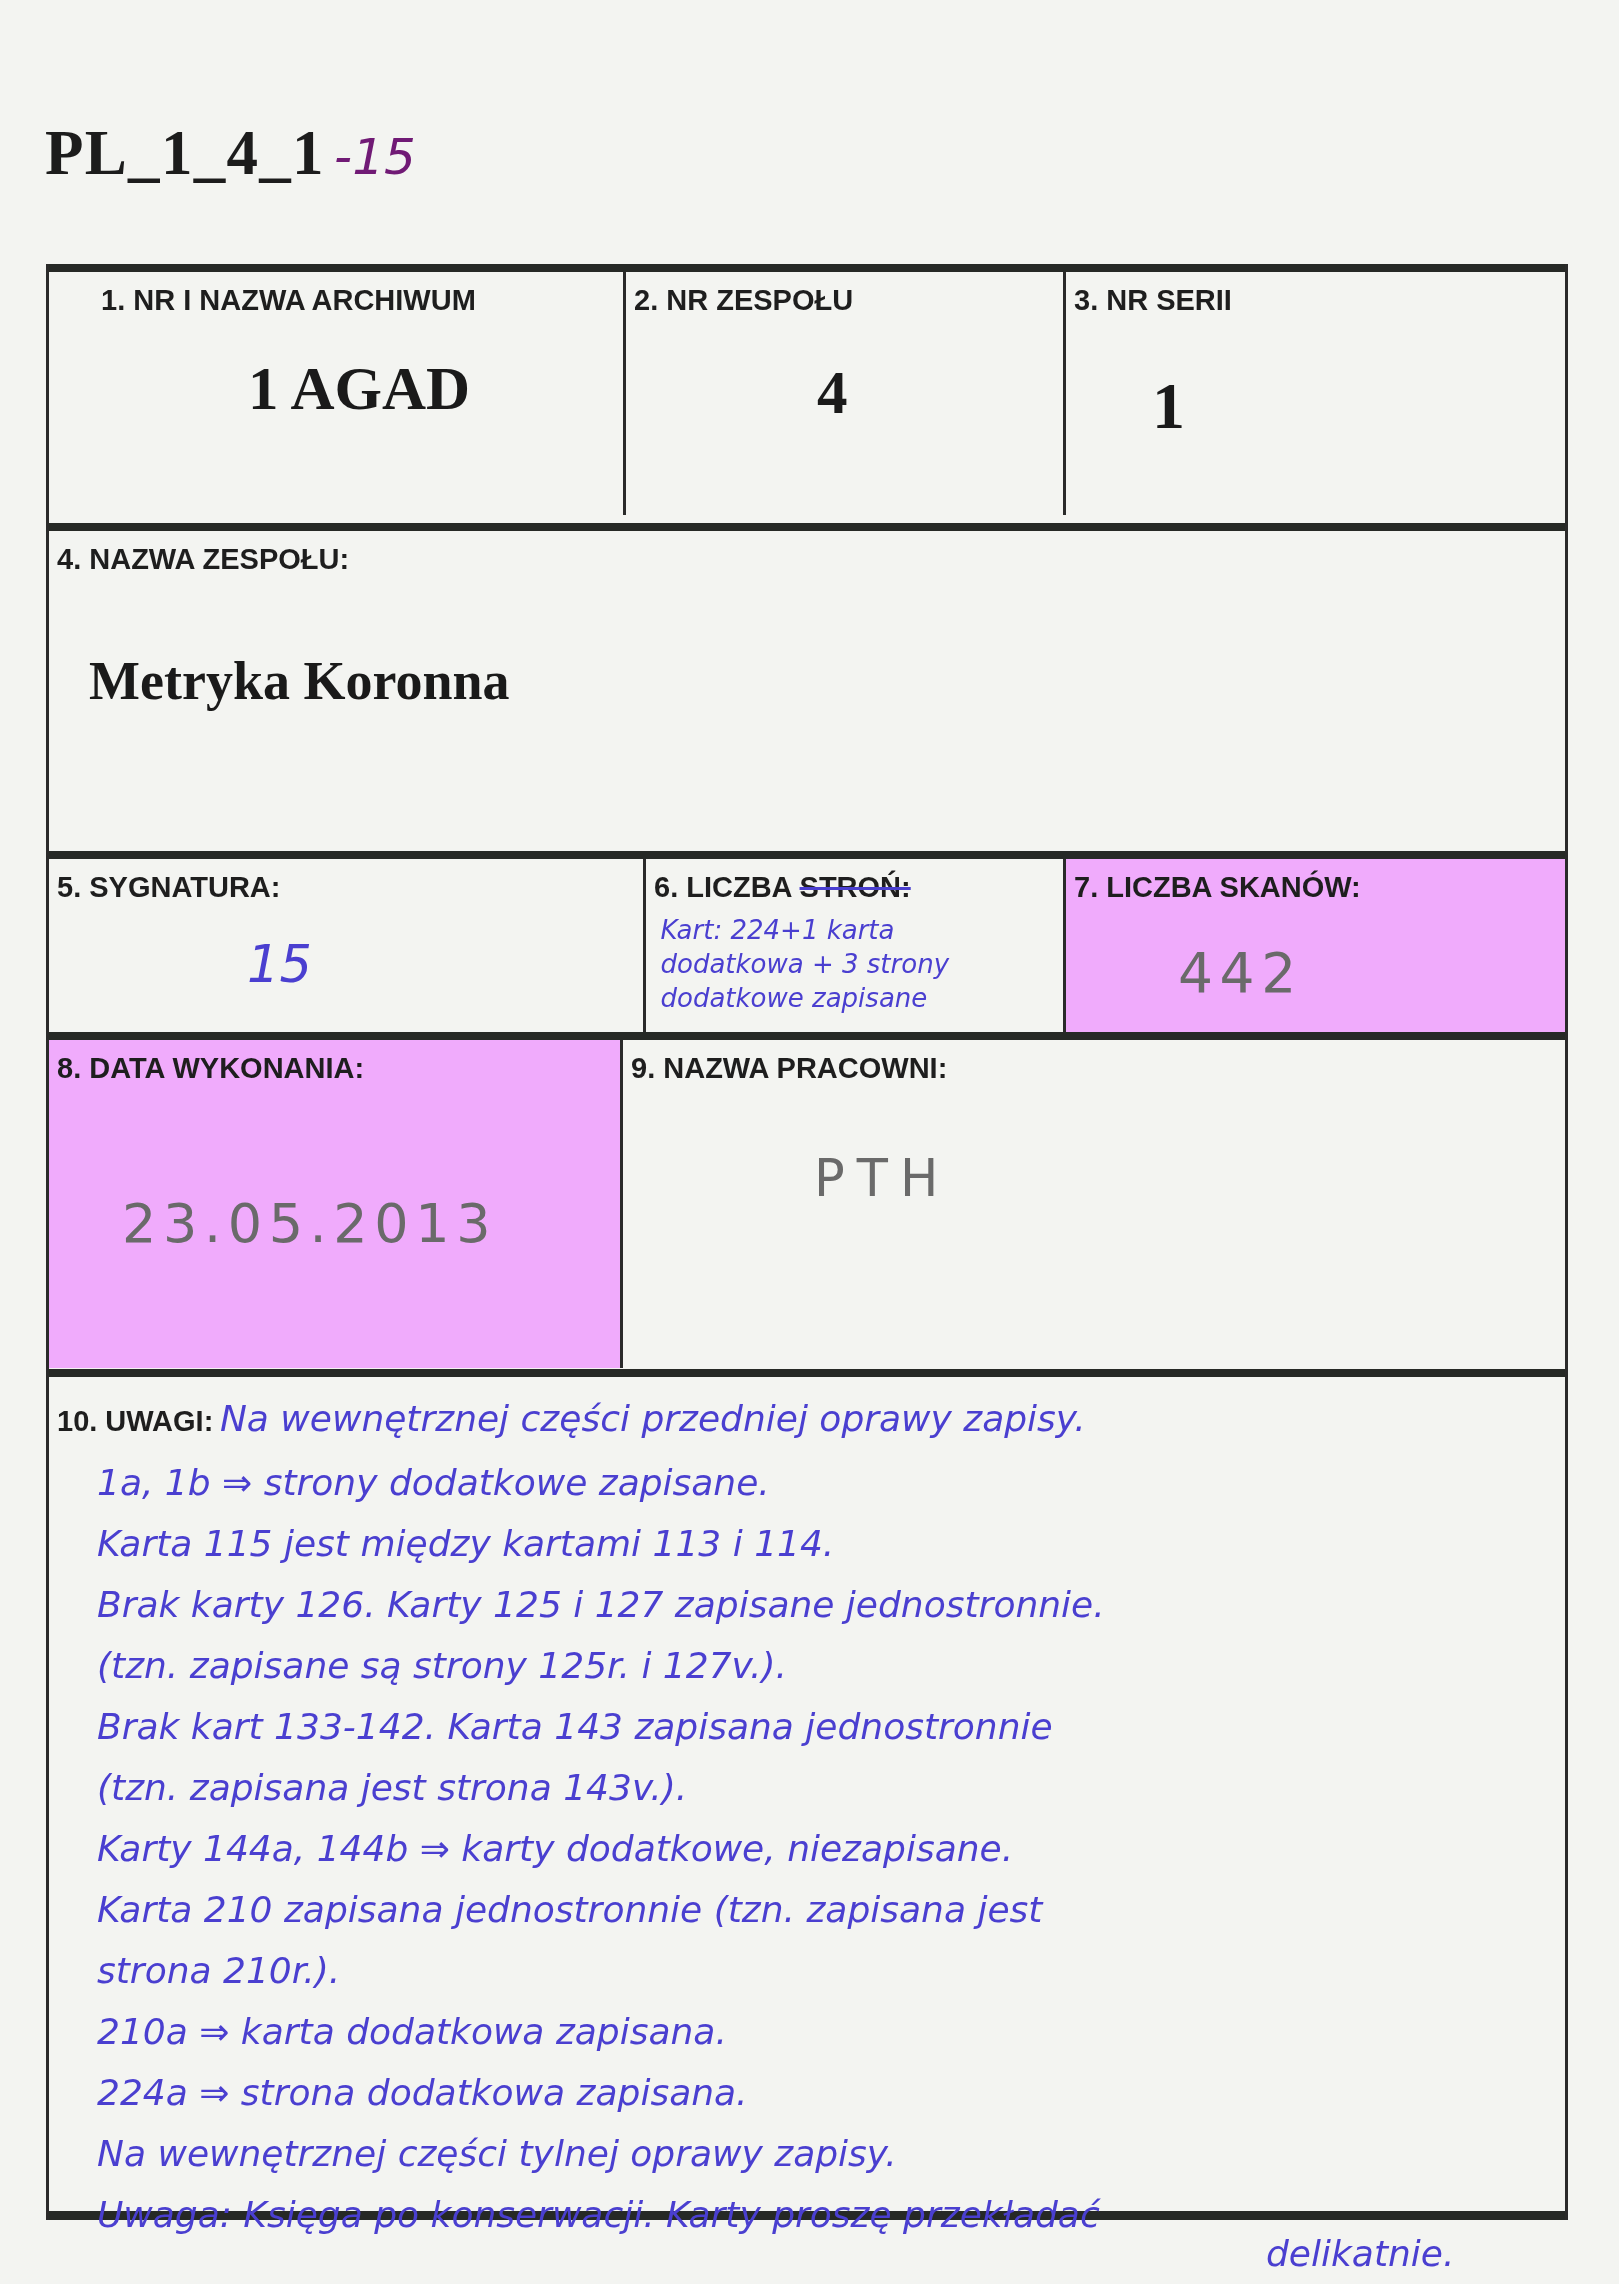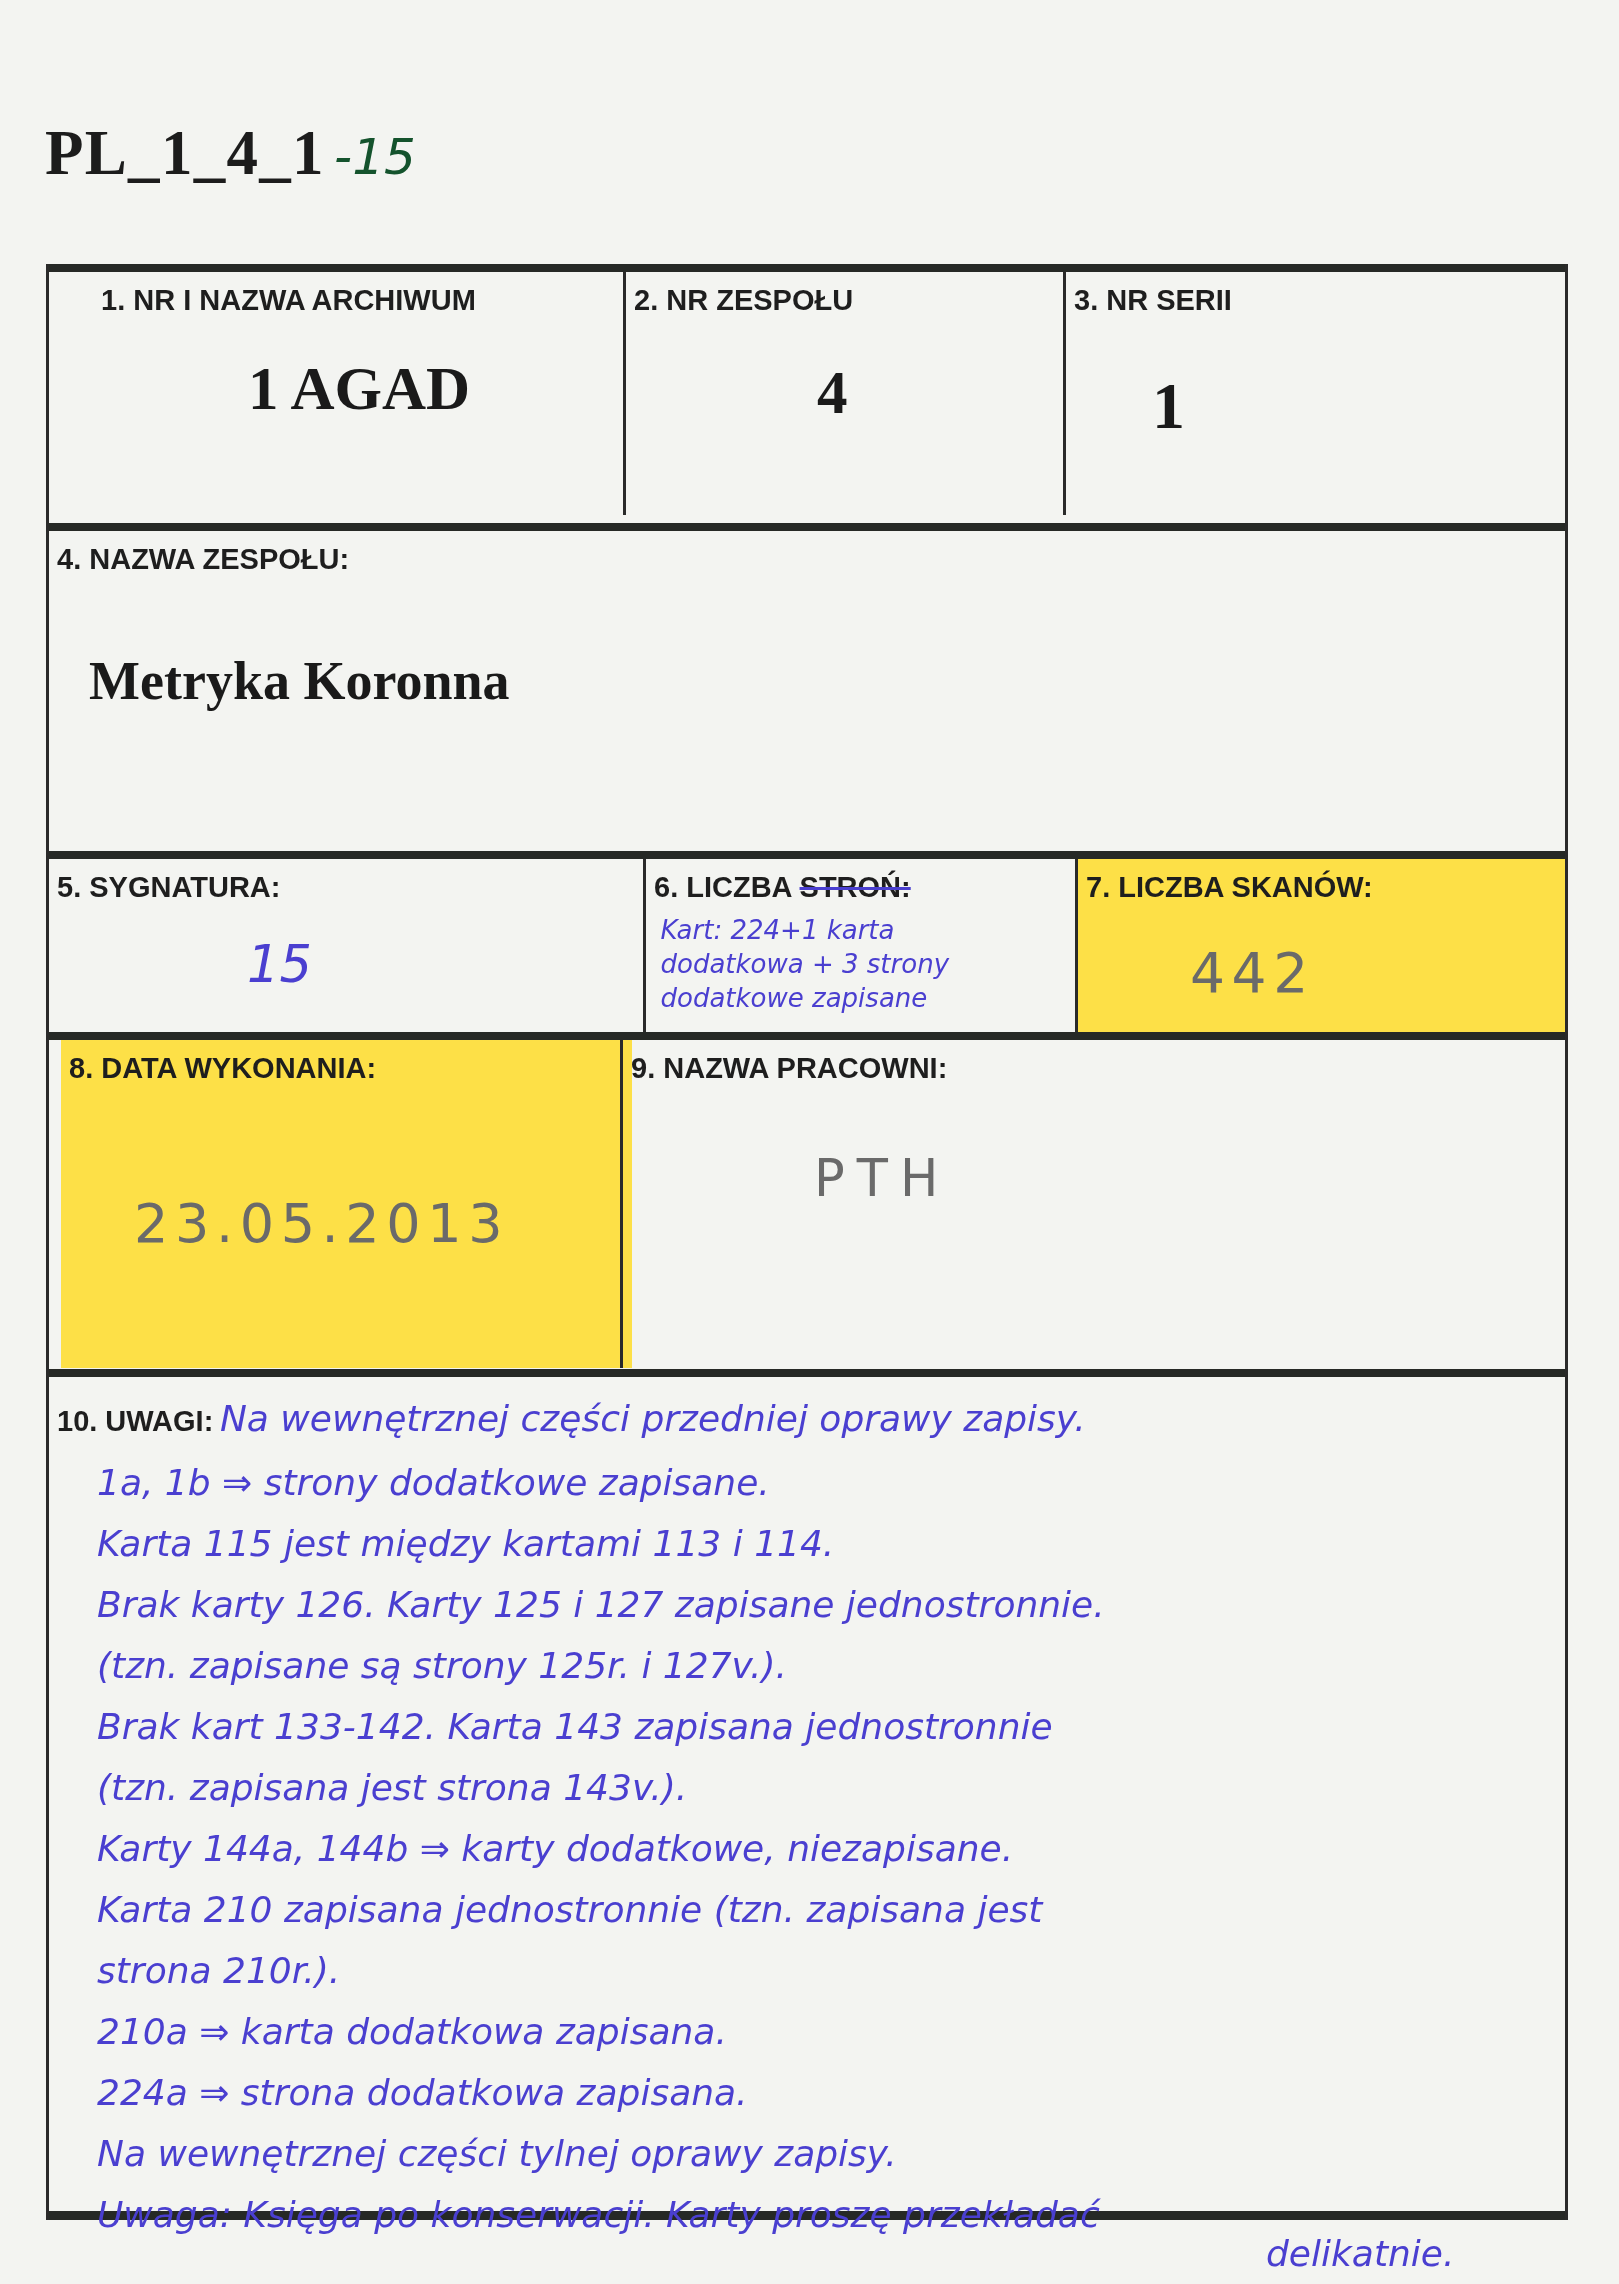--- a/index.html
+++ b/index.html
@@ -10,32 +10,32 @@
     overflow: hidden;
     font-family: "Liberation Sans", sans-serif;
   }
   .doc-id {
     position: absolute; left: 45px; top: 117px;
     font-family: "Liberation Serif", serif; font-weight: bold;
     font-size: 63px; color: #1c1c1c; letter-spacing: 1.3px;
   }
   .doc-id .hand {
     font-family: "DejaVu Sans", sans-serif; font-weight: normal; font-style: italic;
-    color: #14532d; font-size: 50px; margin-left: 9.2px; letter-spacing: 0;
+    color: #701a75; font-size: 50px; margin-left: 9.2px; letter-spacing: 0;
   }
   .form {
     position: absolute; left: 46px; top: 264px; width: 1522px; height: 1956px;
     border-left: 3.3px solid #2a2a2a; border-right: 3.3px solid #2a2a2a;
     box-sizing: border-box;
   }
   .row { position: absolute; left: 0; right: 0; box-sizing: border-box; border-top: 8px solid #262926; }
   .row.last { border-bottom: 9.2px solid #262926; }
   .cell { position: absolute; top: 0; bottom: 0; box-sizing: border-box; }
   .cell + .cell { border-left: 3.3px solid #2a2a2a; }
-  .shaded { background: #fde047; margin-left: 12px; }
+  .shaded { background: #f0abfc; }
   .label {
     position: absolute; left: 8px; top: 12px;
     font-family: "Liberation Sans", sans-serif; font-weight: bold;
     font-size: 29px; color: #1e1e1e; white-space: nowrap;
   }
   .label .strike { text-decoration: line-through; text-decoration-color: #4a3fd0; text-decoration-thickness: 2.6px; }
   .printed-value {
     position: absolute; font-family: "Liberation Serif", serif; font-weight: bold;
     color: #1a1a1a; white-space: nowrap;
   }

